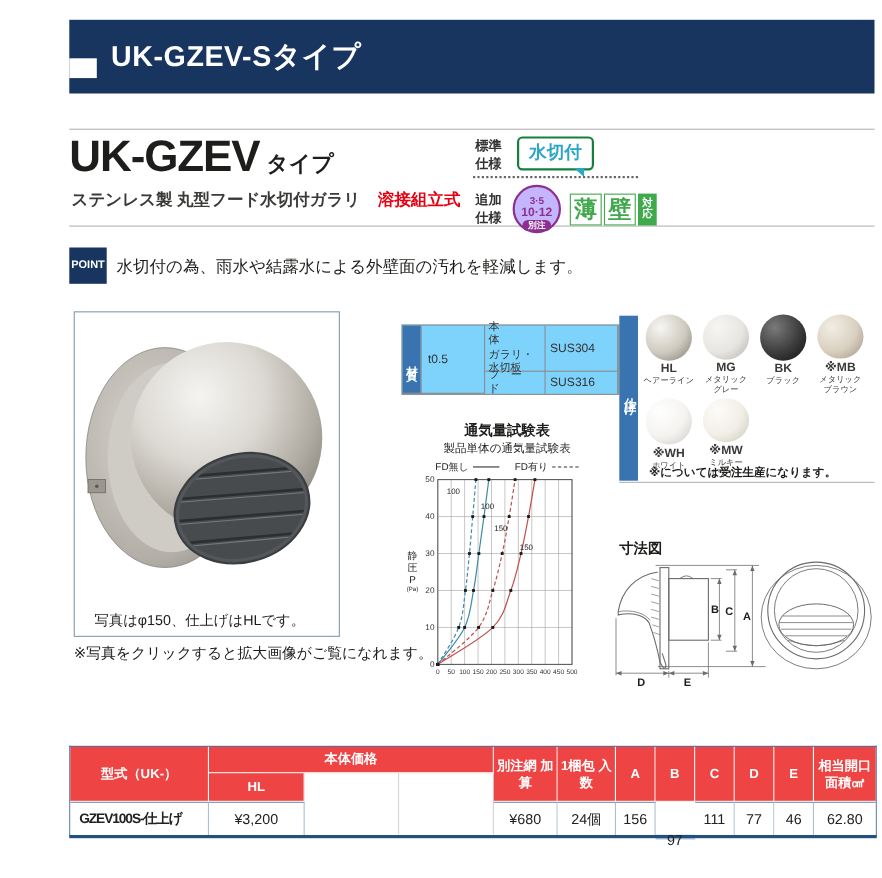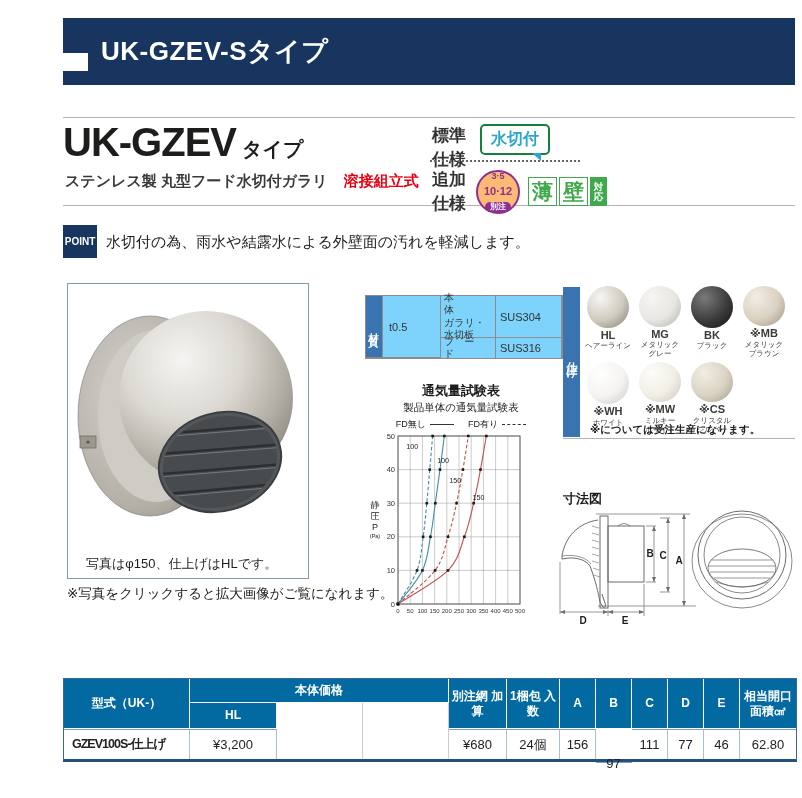--- a/index.html
+++ b/index.html
@@ -13,27 +13,27 @@
   .topbar .ttl{margin-left:38px;color:#fff;font-size:26px;font-weight:bold;letter-spacing:.5px;}
 
   
   .rule{height:0;border-top:1px solid #b3b3b3;}
   .model{left:63px;top:122px;font-size:40px;font-weight:bold;color:#1d1d1b;letter-spacing:-1px;line-height:1;}
   .model .suffix{font-size:20px;letter-spacing:0;margin-left:6px;}
   .subline{left:65px;top:172px;font-size:15px;font-weight:bold;color:#3a3a38;}
   .subline .weld{color:#e60012;margin-left:16px;}
 
   
-  .speclab{font-size:17px;line-height:1.4;color:#333;font-weight:bold;white-space:pre-line;}
+  .speclab{font-size:12px;line-height:1.4;color:#333;font-weight:bold;white-space:pre-line;}
   .stdrow{left:432px;top:124px;display:flex;align-items:flex-start;}
   .bubble{position:relative;margin-left:14px;border:2px solid #15803d;border-radius:5px;color:#2aa6c8;font-size:16px;font-weight:bold;padding:3px 9px;background:#fff;}
   .bubble .tail{position:absolute;right:7px;bottom:-8px;width:0;height:0;border-top:8px solid #2aa6c8;border-left:9px solid transparent;}
   .dotsep{left:430px;top:160px;width:150px;border-top:2px dotted #666;}
   .addrow{left:432px;top:168px;display:flex;align-items:center;}
-  .circbadge{margin-left:10px;width:40px;height:40px;border:2px solid #8d2f91;border-radius:50%;background:#fdba74;display:flex;flex-direction:column;align-items:center;justify-content:space-between;line-height:1;}
+  .circbadge{margin-left:10px;width:40px;height:40px;border:2px solid #8d2f91;border-radius:50%;background:#c4b5fd;display:flex;flex-direction:column;align-items:center;justify-content:flex-end;line-height:1;}
   .circbadge .l1{font-size:9px;font-weight:bold;color:#8d2f91;}
   .circbadge .l2{font-size:11px;font-weight:bold;color:#8d2f91;margin-top:1px;}
   .circbadge .tag{margin-top:1px;background:#8d2f91;color:#fff;font-size:8px;font-weight:bold;border-radius:7px;padding:1px 5px;}
   .thinwall{display:flex;align-items:center;margin-left:8px;}
   .twchar{width:27px;height:27px;border:1px solid #3fa94c;color:#3fa94c;font-size:21px;font-weight:bold;display:flex;align-items:center;justify-content:center;background:#fff;margin-right:2px;}
   .twtag{width:17px;height:29px;background:#3fa94c;color:#fff;font-size:9.5px;font-weight:bold;display:flex;flex-direction:column;align-items:center;justify-content:center;line-height:1.05;}
 
   
   .pointbox{left:63px;top:225px;width:34px;height:33px;background:#17355e;color:#fff;font-size:10px;font-weight:bold;display:flex;align-items:center;justify-content:center;}
   .pointtext{left:106px;top:233px;font-size:15px;color:#1d1d1b;}
@@ -74,21 +74,21 @@
   .finname{font-size:7.5px;color:#3a3a38;text-align:center;line-height:1.2;white-space:pre-line;}
   .finnote{left:590px;top:423px;font-size:10.5px;font-weight:bold;color:#1d1d1b;}
   .finrule{left:563px;top:438px;width:232px;}
 
   
   .dimtitle{left:563px;top:490px;font-size:13px;font-weight:bold;}
   .dimsvg{left:556px;top:504px;}
 
   
   .ptable{left:63px;top:678px;width:732px;display:grid;grid-template-columns:126px 87px 86px 86px 58px 53px 36px 36px 36px 36px 36px 56px;grid-template-rows:24px 26px 30px;border:1px solid #38659b;border-bottom:3px solid #24507e;background:#fff;font-size:12px;}
-  .hc{background:#0369a1;color:#fff;font-weight:bold;display:flex;flex-direction:column;align-items:center;justify-content:center;text-align:center;line-height:1.2;border-right:1px solid #fff;border-bottom:1px solid #fff;}
+  .hc{background:#ef4444;color:#fff;font-weight:bold;display:flex;flex-direction:column;align-items:center;justify-content:center;text-align:center;line-height:1.2;border-right:1px solid #fff;border-bottom:1px solid #fff;}
   .blank{background:#fff;border-right:1px solid #ccc;border-bottom:1px solid #fff;}
   .dc{background:#fff;color:#222;display:flex;align-items:center;justify-content:center;border-right:1px solid #a9bfd6;border-top:1px solid #7ea0c2;font-size:13px;}
   .dc.model{justify-content:flex-start;padding-left:8px;font-weight:bold;font-size:12.5px;}
   .dc.last,.hc.last{border-right:none;}
 </style>
 </head>
 <body>
 
 <div id="page">
 
@@ -302,26 +302,20 @@
         <div class="sphere" style="background: radial-gradient(circle at 32% 28%, rgb(255, 255, 255) 0%, rgb(244, 243, 240) 55%, rgb(204, 201, 195) 100%);"></div>
         <div class="fincode">※WH</div>
         <div class="finname">ホワイト</div>
       </div>
       <div class="finitem">
         <div class="sphere" style="background: radial-gradient(circle at 32% 28%, rgb(253, 252, 248) 0%, rgb(241, 238, 230) 55%, rgb(201, 197, 185) 100%);"></div>
         <div class="fincode">※MW</div>
         <div class="finname">ミルキー
 ホワイト</div>
       </div>
-      <div class="finitem">
-        <div class="sphere" style="background: radial-gradient(circle at 32% 28%, rgb(242, 237, 226) 0%, rgb(218, 211, 195) 55%, rgb(164, 155, 137) 100%);"></div>
-        <div class="fincode">※CS</div>
-        <div class="finname">クリスタル
-シルバー</div>
-      </div>
     </div>
   <div class="abs finnote">※については受注生産になります。</div>
   <div class="abs rule finrule"></div>
 
   <div class="abs dimtitle">寸法図</div>
   <svg class="abs dimsvg" width="242" height="138" viewBox="0 0 242 138">
     <g fill="none" stroke="#6b6b6b" stroke-width="1">
 
       <path d="M42,16 C22,19 9,33 6,52 L6,55 C20,52 30,56 34,62 C40,78 42,88 44,98 L47,103 C49,104 50,102 49,99 L46,90"></path>
       <path d="M6,52 C18,50 30,53 35,60" stroke-width="0.7"></path>

